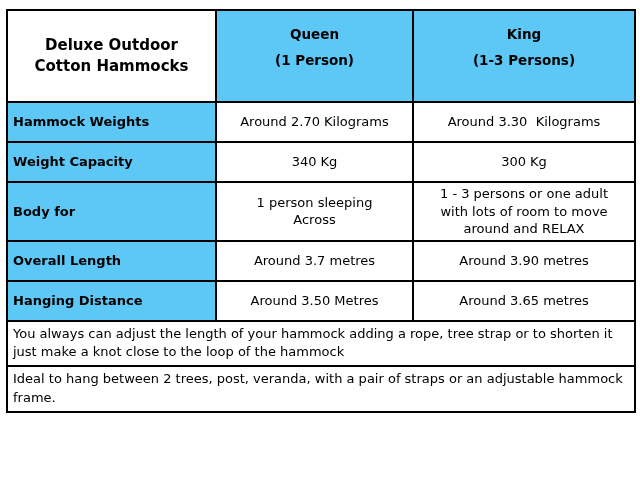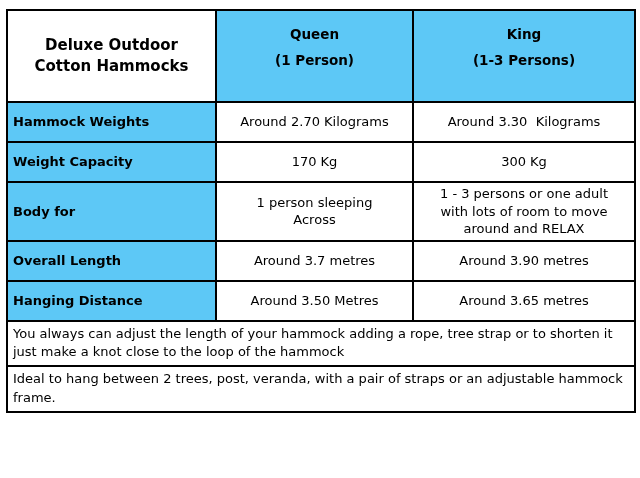--- a/index.html
+++ b/index.html
@@ -104,21 +104,21 @@
     </tr>
 
     <tr class="spec-row">
       <td class="row-label">Hammock Weights</td>
       <td class="val">Around 2.70 Kilograms</td>
       <td class="val">Around 3.30  Kilograms</td>
     </tr>
 
     <tr class="spec-row">
       <td class="row-label">Weight Capacity</td>
-      <td class="val">170 Kg</td>
+      <td class="val">340 Kg</td>
       <td class="val">300 Kg</td>
     </tr>
 
     <tr class="spec-row tall">
       <td class="row-label">Body for</td>
       <td class="val">1 person sleeping Across</td>
       <td class="val">1 - 3 persons or one adult with lots of room to move around and RELAX</td>
     </tr>
 
 

